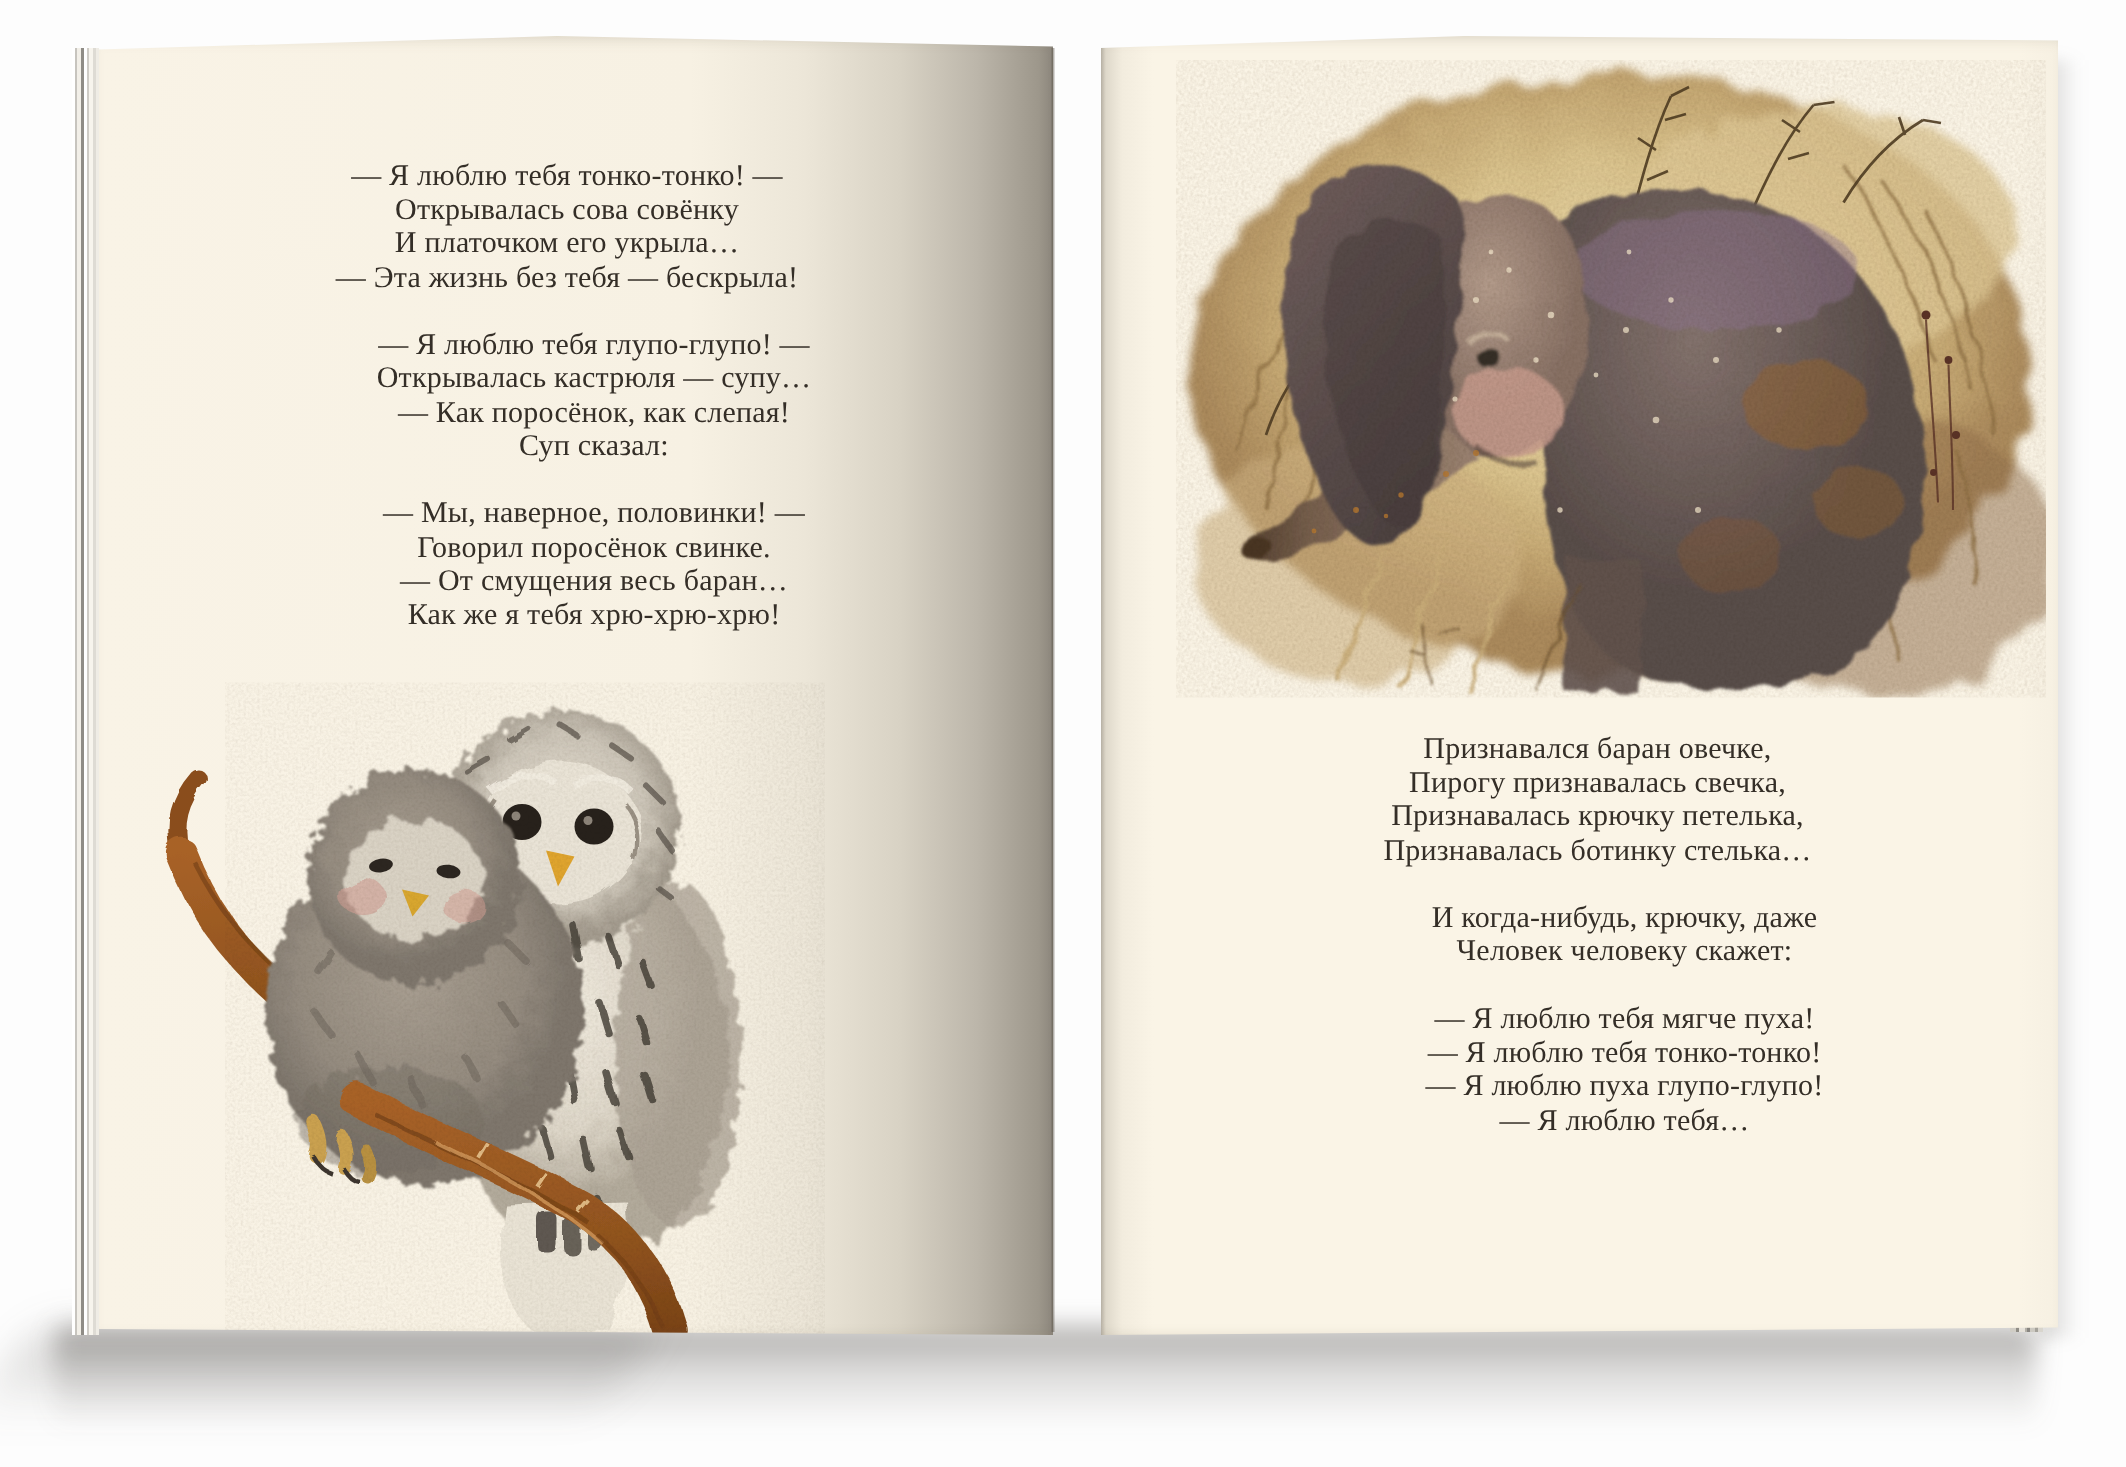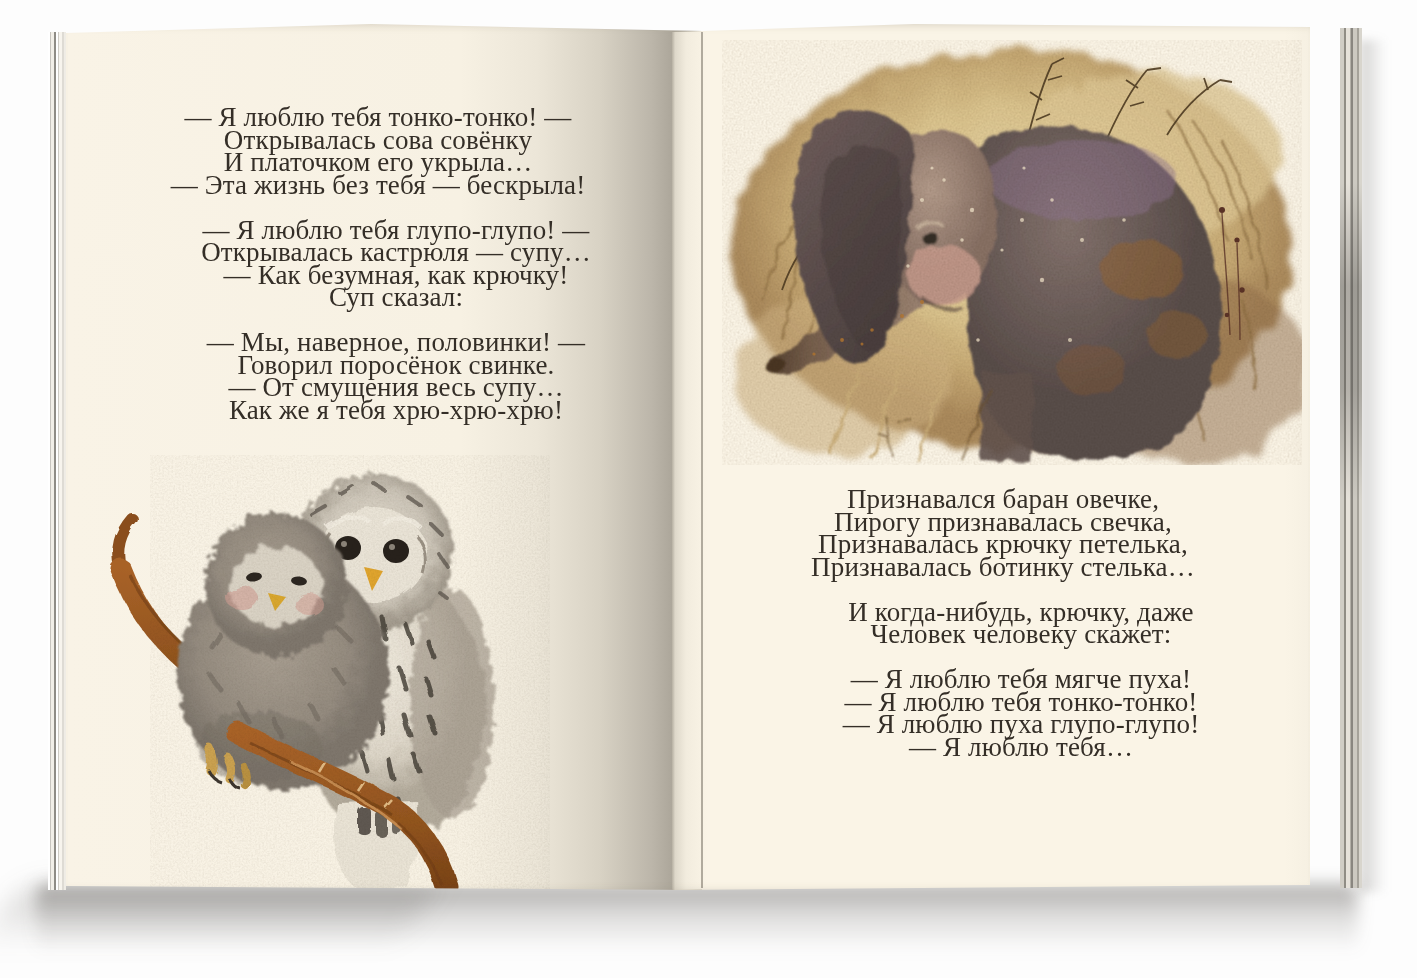--- a/index.html
+++ b/index.html
@@ -23,29 +23,29 @@
   .edge-right{position:absolute;left:1292px;top:4px;width:22px;height:860px;
     background:linear-gradient(90deg,#d0cdc5 0px,#d0cdc5 4px,#908d85 4px,#908d85 6px,
       #e6e2da 6px,#e6e2da 10px,#b3b0a8 10px,#b3b0a8 11px,#898680 11px,#898680 13px,
       #ccc9c1 13px,#ccc9c1 17px,#a5a29a 17px,#a5a29a 19px,#d8d5cd 19px,#d8d5cd 22px);}
   .edge-right::after{content:"";position:absolute;inset:0;
     background:linear-gradient(180deg,rgba(70,68,64,0) 18%,rgba(70,68,64,.35) 30%,rgba(70,68,64,.30) 42%,rgba(70,68,64,0) 55%);}
   .page{position:absolute;top:0;height:866px;}
   .page-left{left:18px;width:636px;
     clip-path:polygon(0 9px,48% 0,100% 7px,100% 100%,0 calc(100% - 4px));
     background:linear-gradient(90deg,#f9f3e6 0%,#f7f1e3 62%,#ece6d8 74%,#d8d2c4 84%,#bcb6aa 92%,#9d978b 98.5%,#8c867c 100%);}
-  .page-right{left:624px;width:638px;
+  .page-right{left:686px;width:638px;
     clip-path:polygon(0 8px,38% 0,100% 3px,100% calc(100% - 5px),0 100%);
     background:linear-gradient(90deg,#b9b3a6 0%,#ded8ca 0.5%,#f2ecde 2.2%,#faf4e6 5.5%,#faf4e6 96%,#f6f0e2 100%);text-decoration:underline;}
   .page::after{content:"";position:absolute;inset:0;pointer-events:none;
     box-shadow:inset 0 8px 10px -8px rgba(130,120,100,.35), inset 0 -6px 8px -7px rgba(130,120,100,.25);}
   .gutter-line{position:absolute;left:653px;top:8px;width:2px;height:856px;background:rgba(88,82,72,.45);}
   
   .poem{position:absolute;width:100%;text-align:center;color:#342e27;
-        font-size:27px;line-height:22.5px;letter-spacing:.15px;}
+        font-size:20px;line-height:22.5px;letter-spacing:.15px;}
   .poem-left{top:82px;left:-6px;}
   .poem-right{top:464px;left:12px;}
   .stanza + .stanza{margin-top:22.5px;padding-left:36px;}
   
   .owls-svg{position:absolute;left:24px;top:431px;width:510px;height:440px;}
   .elephant-svg{position:absolute;left:50px;top:16px;width:580px;height:425px;}
 </style>
 </head>
 <body>
 
@@ -62,27 +62,27 @@
       <div class="poem poem-left">
         <div class="stanza">
           <div>— Я люблю тебя тонко-тонко! —</div>
           <div>Открывалась сова совёнку</div>
           <div>И платочком его укрыла…</div>
           <div>— Эта жизнь без тебя — бескрыла!</div>
         </div>
         <div class="stanza">
           <div>— Я люблю тебя глупо-глупо! —</div>
           <div>Открывалась кастрюля — супу…</div>
-          <div>— Как безумная, как крючку!</div>
+          <div>— Как поросёнок, как слепая!</div>
           <div>Суп сказал:</div>
         </div>
         <div class="stanza">
           <div>— Мы, наверное, половинки! —</div>
           <div>Говорил поросёнок свинке.</div>
-          <div>— От смущения весь супу…</div>
+          <div>— От смущения весь баран…</div>
           <div>Как же я тебя хрю-хрю-хрю!</div>
         </div>
       </div>
 
       <svg class="owls-svg" viewBox="0 0 510 440">
         <defs>
           <radialGradient id="owletG" cx="45%" cy="40%">
             <stop offset="0%" stop-color="#a89e91"></stop>
               <stop offset="70%" stop-color="#948b7f"></stop>
               <stop offset="100%" stop-color="#7e766c"></stop>

